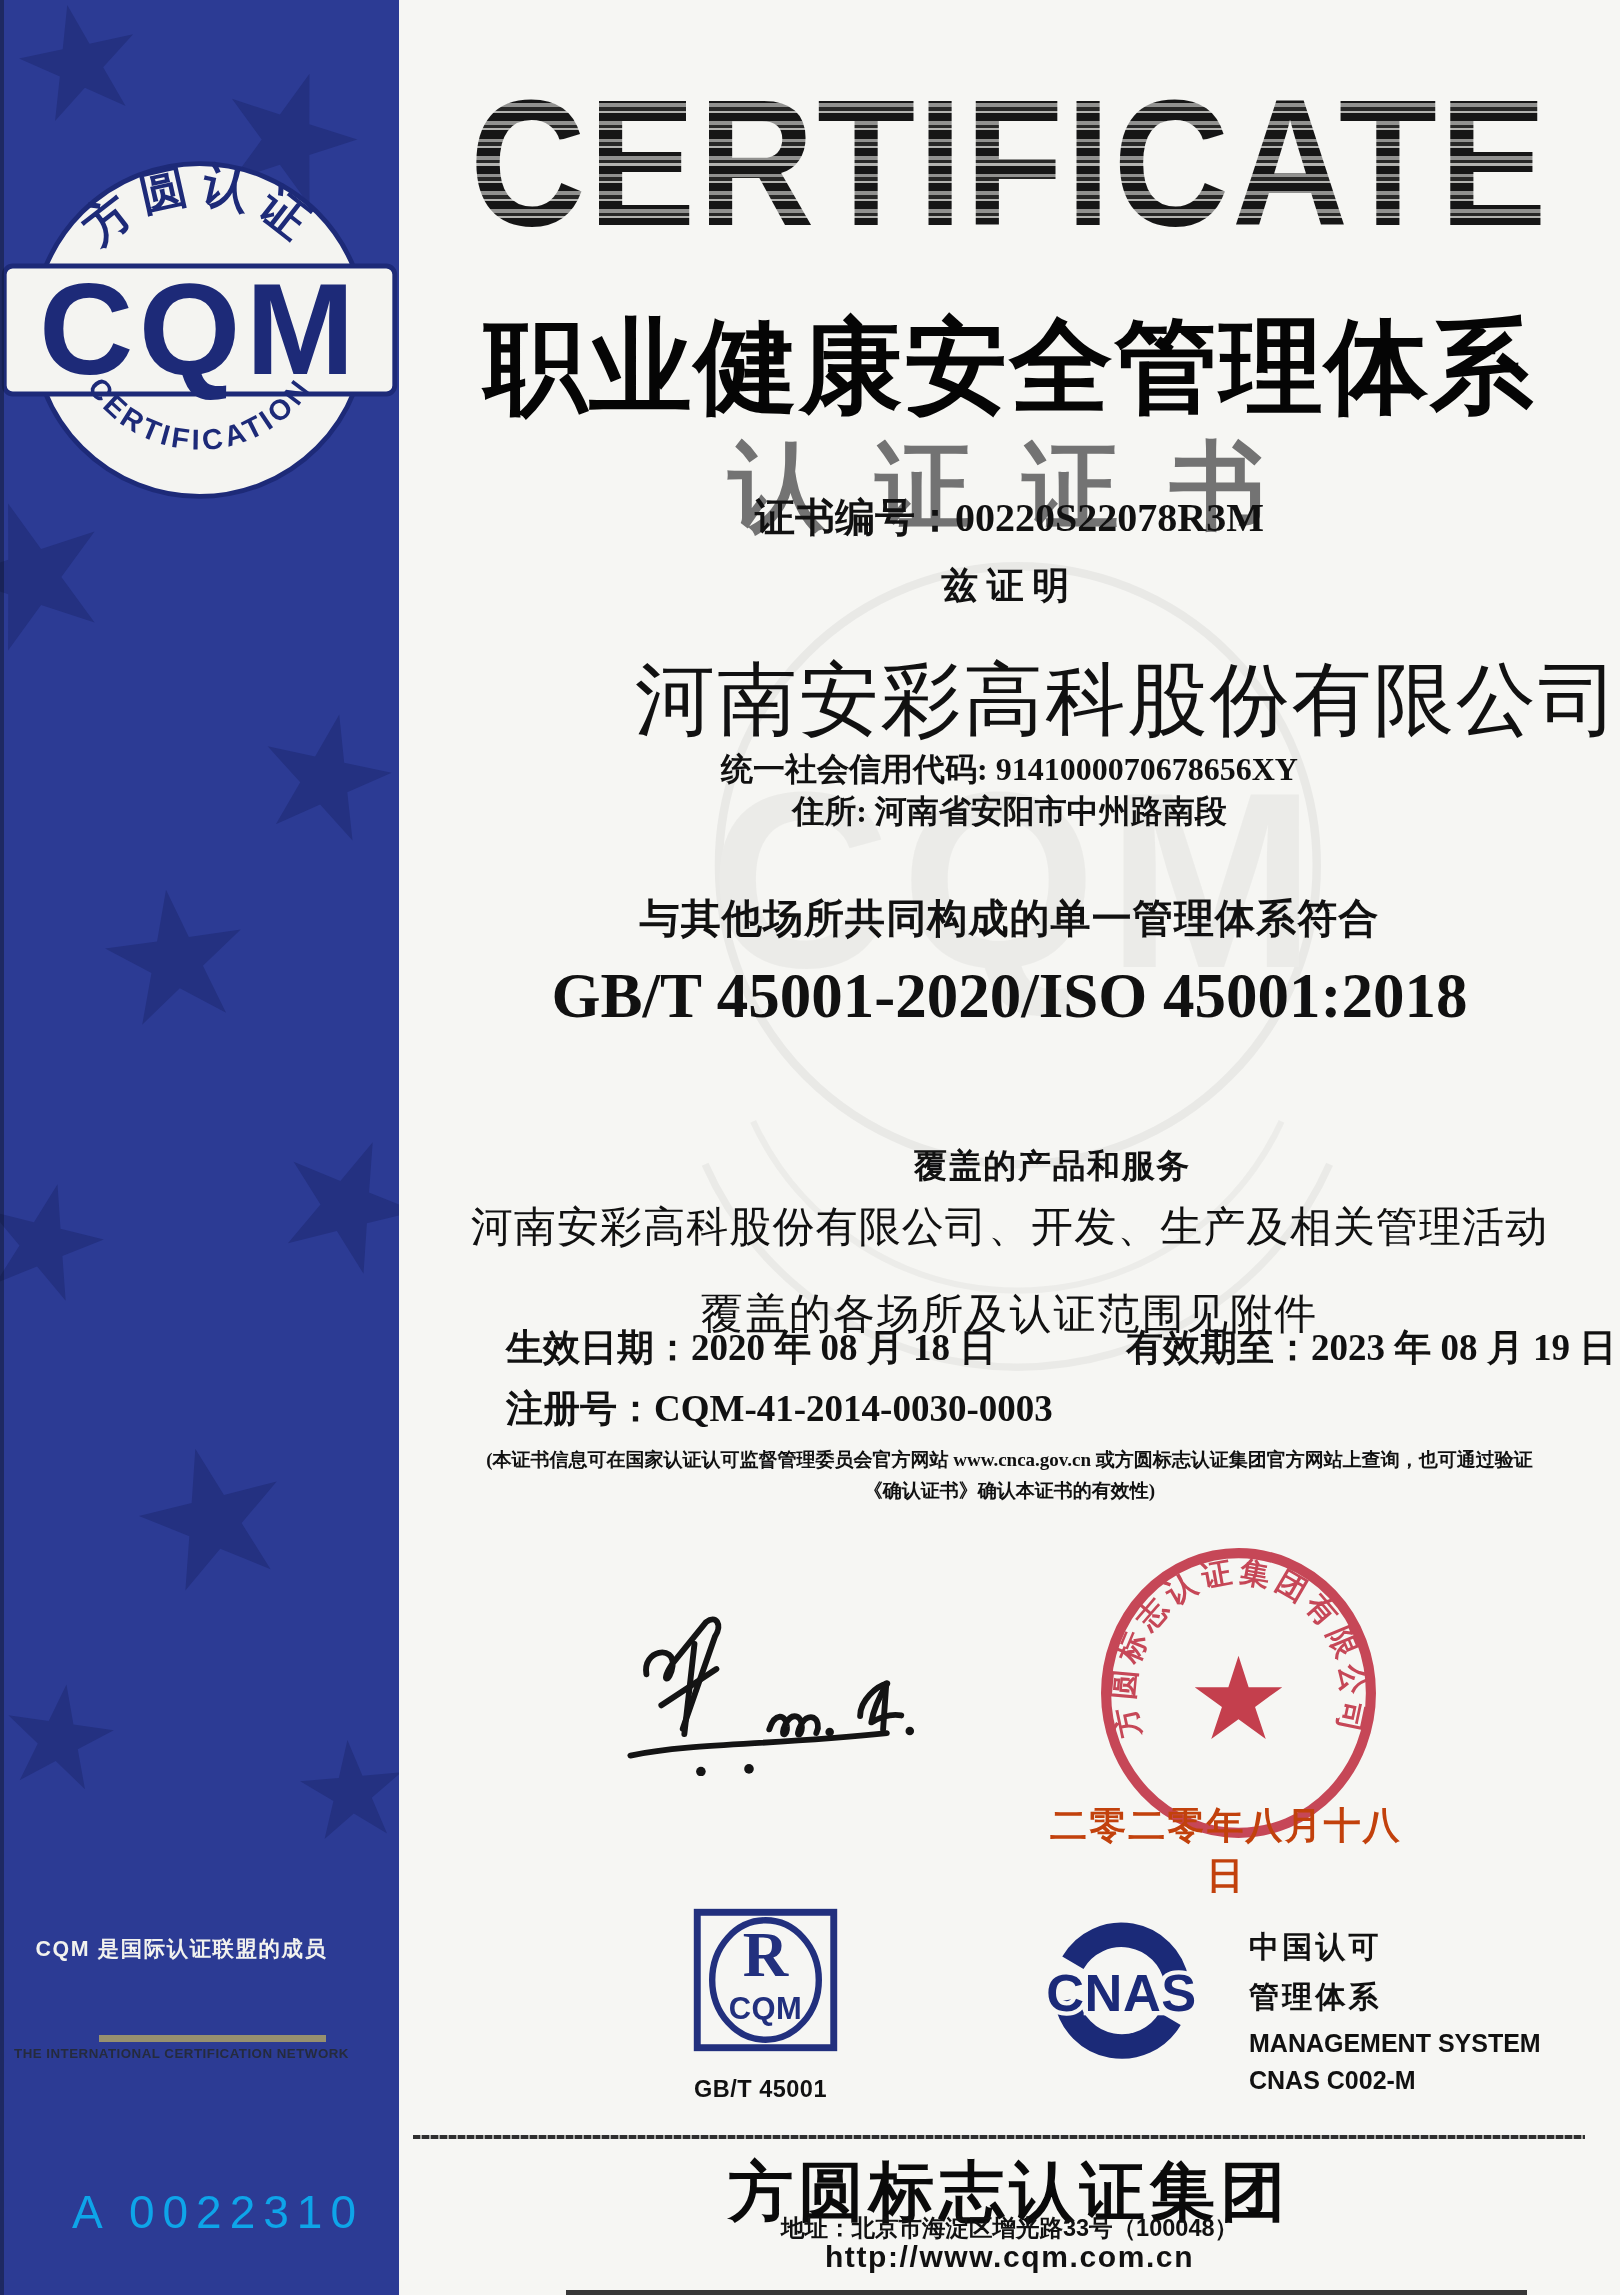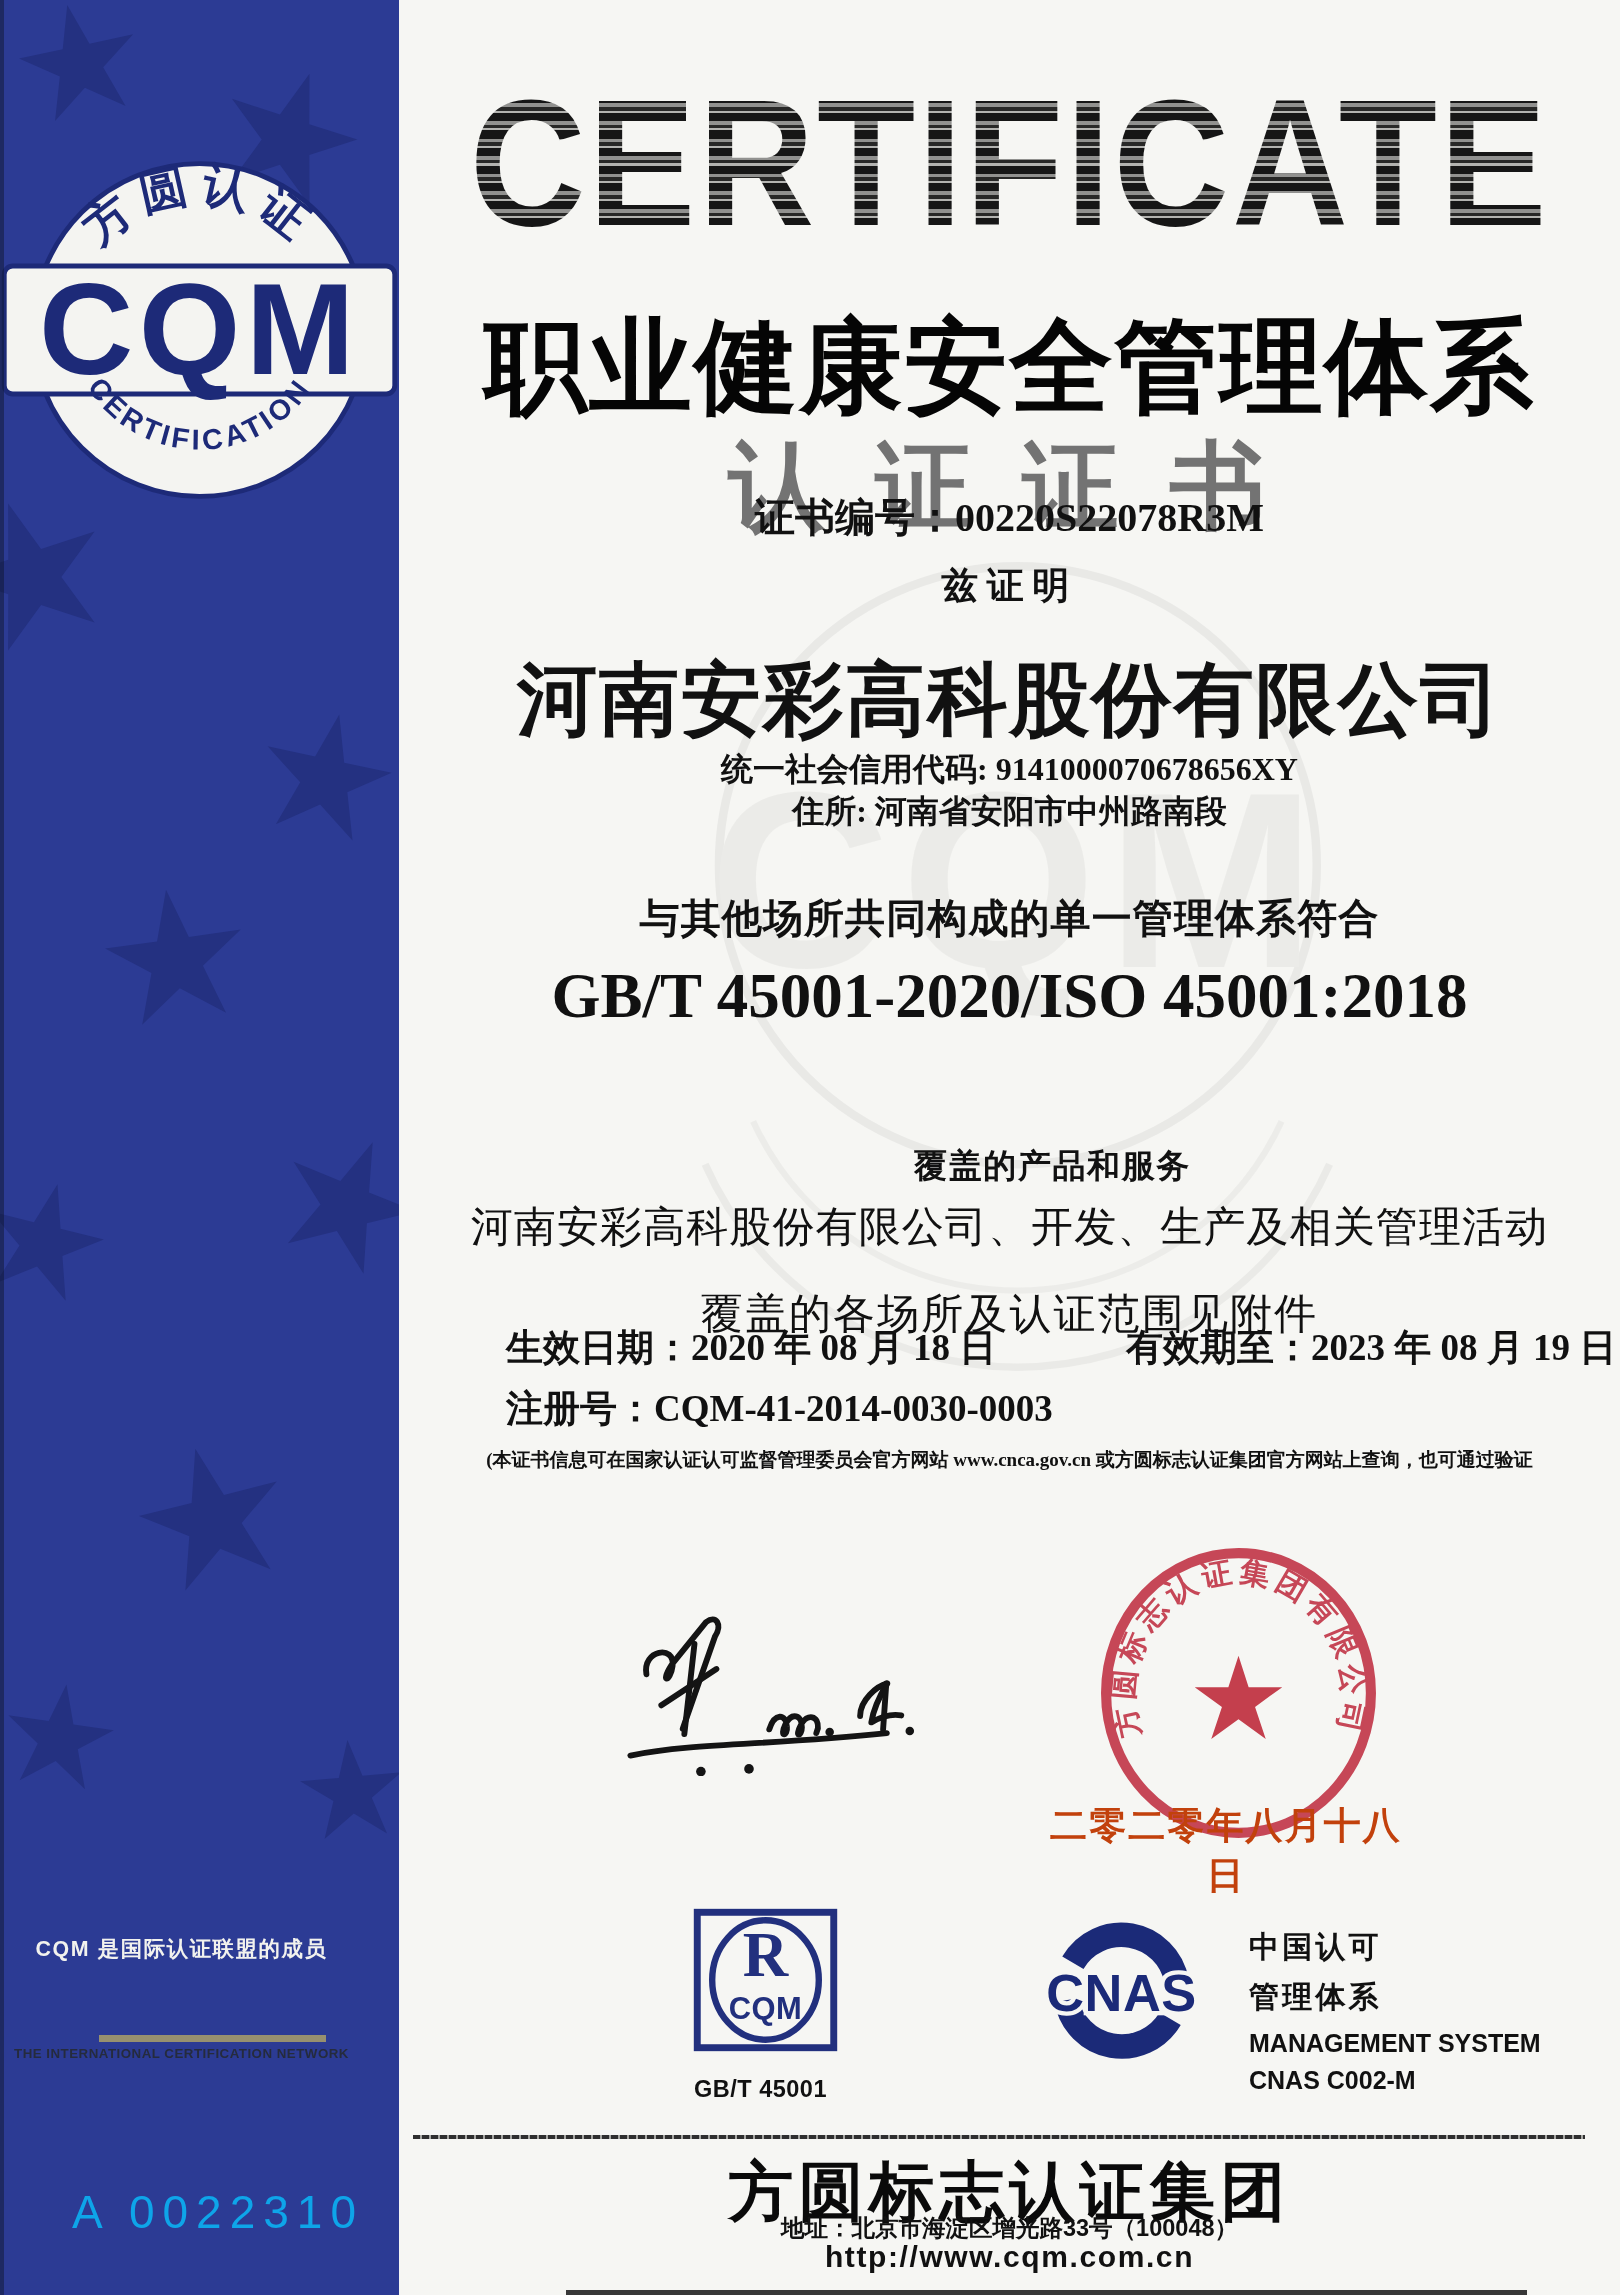--- a/index.html
+++ b/index.html
@@ -88,21 +88,21 @@
   <div class="c sans distress" style="top:60px; font-size:164px; font-weight:700; letter-spacing:2.7px; color:#161616; transform:scale(.98,1.1); transform-origin:center top;">CERTIFICATE</div>
 
   <div class="c sans" style="top:299px; font-size:103px; font-weight:900; letter-spacing:2.1px; color:#050505;">职业健康安全管理体系</div>
 
   <div class="c sans" style="top:423px; font-size:96px; font-weight:900; letter-spacing:51px; text-indent:26px; color:#737373;">认证证书</div>
 
   <div class="c" style="top:490px; font-size:40px; font-weight:600;">证书编号：00220S22078R3M</div>
 
   <div class="c" style="top:561px; font-size:37px; font-weight:700; letter-spacing:8.5px;">兹证明</div>
 
-  <div class="c" style="top:647px; font-size:80px; font-weight:700; letter-spacing:2.1px;">河南安彩高科股份有限公司</div>
+  <div class="c" style="top:647px; font-size:80px; font-weight:400; letter-spacing:2.1px;text-align:right;">河南安彩高科股份有限公司</div>
 
   <div class="c" style="top:748px; font-size:32px; font-weight:700;">统一社会信用代码: 9141000070678656XY</div>
 
   <div class="c" style="top:790px; font-size:32px; font-weight:700;">住所: 河南省安阳市中州路南段</div>
 
   <div class="c" style="top:891px; font-size:40px; font-weight:700; letter-spacing:1.1px;">与其他场所共同构成的单一管理体系符合</div>
 
   <div class="c" style="top:960px; font-size:63px; font-weight:700;">GB/T 45001-2020/ISO 45001:2018</div>
 
 
@@ -110,20 +110,21 @@
 
   <div class="c" style="top:1199px; font-size:42px; letter-spacing:1.1px;">河南安彩高科股份有限公司、开发、生产及相关管理活动</div>
 
   <div class="c" style="top:1286px; font-size:42px; letter-spacing:2.1px;">覆盖的各场所及认证范围见附件</div>
 
   <div class="abs" style="left:506px; top:1323px; font-size:37px; font-weight:600;">生效日期：2020 年 08 月 18 日</div>
   <div class="abs" style="left:1126px; top:1323px; font-size:37px; font-weight:600;">有效期至：2023 年 08 月 19 日</div>
   <div class="abs" style="left:506px; top:1384px; font-size:37px; font-weight:600;">注册号：CQM-41-2014-0030-0003</div>
 
   <div class="c" style="top:1447px; font-size:19px; font-weight:700;">(本证书信息可在国家认证认可监督管理委员会官方网站 www.cnca.gov.cn 或方圆标志认证集团官方网站上查询，也可通过验证</div>
+  <div class="c" style="top:1478px; font-size:19px; font-weight:700;">《确认证书》确认本证书的有效性)</div>
 
   <svg class="abs" style="left:609px; top:1594px;" width="374" height="182" viewBox="0 0 700 340">
     <g fill="none" stroke="#141414" stroke-width="11" stroke-linecap="round" stroke-linejoin="round">
       <path d="M70 150 C 62 104, 124 94, 119 134 C 115 166, 92 168, 121 127 L 182 52 C 200 38, 213 56, 198 80 L 138 252"></path>
       <path d="M160 93 L 141 262"></path>
       <path d="M98 208 L 201 140"></path>
       <path d="M40 302 C 160 278, 300 283, 520 260"></path>
       <path d="M300 253 C 310 222, 331 223, 333 248 C 335 266, 318 269, 330 244 C 342 220, 361 226, 361 249 C 361 266, 346 270, 359 245 C 371 222, 393 227, 391 251 L 388 260"></path>
       <path d="M470 228 C 470 198, 501 172, 521 167 C 505 193, 495 214, 491 240 C 510 229, 531 224, 547 227"></path>
       <path d="M519 167 L 513 253"></path>

